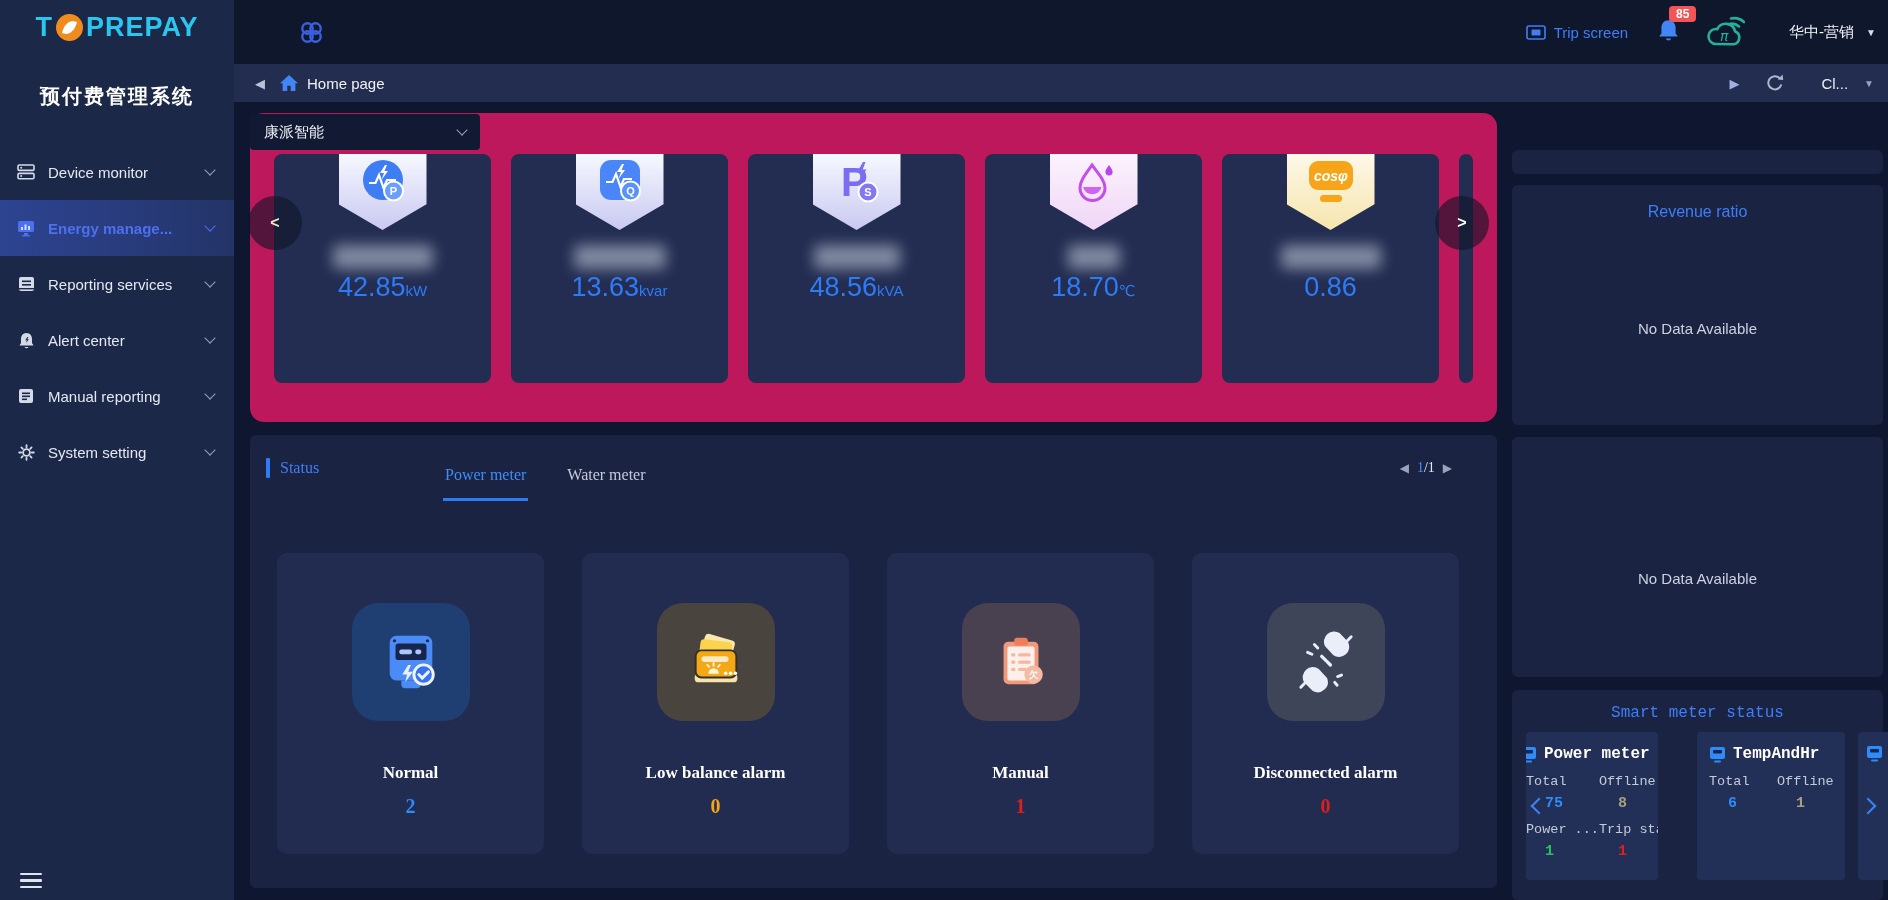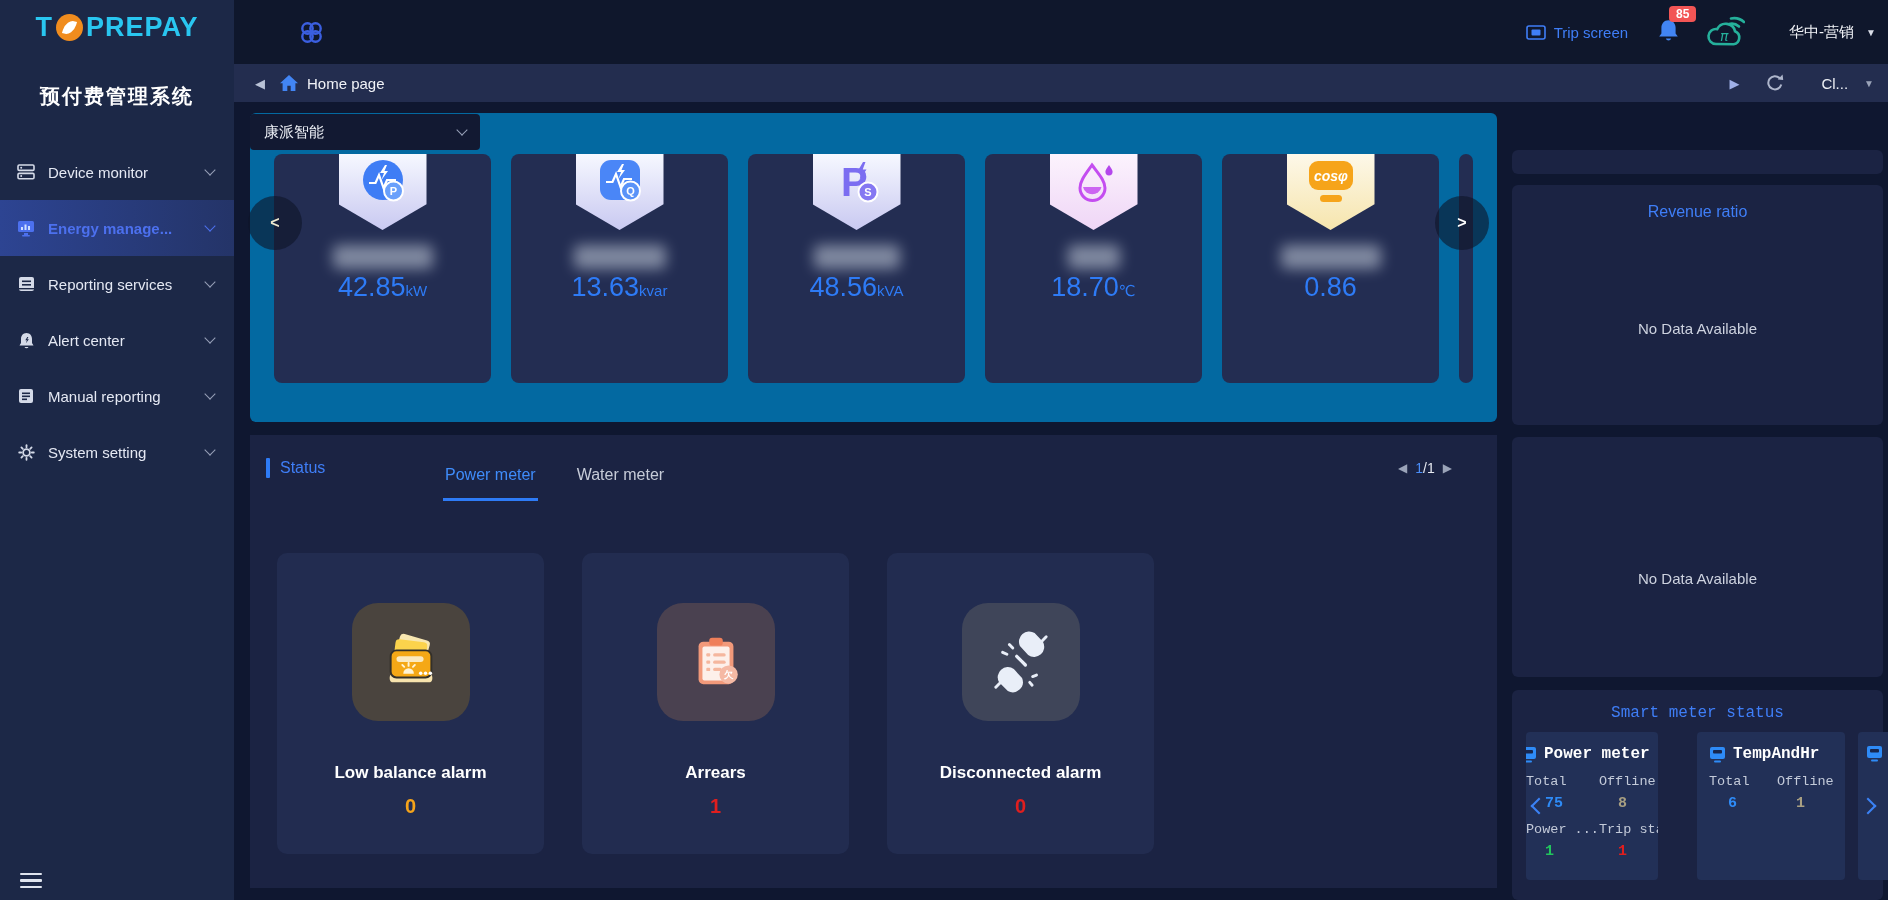--- a/index.html
+++ b/index.html
@@ -46,21 +46,21 @@
   .crumb .back{margin-left:21px;color:#b9c2d6;font-size:13px;cursor:pointer;}
   .crumb .home{margin-left:14px;display:flex;cursor:pointer;}
   .crumb .title{margin-left:8px;color:#f0f2f7;}
   .crumb-right{margin-left:auto;display:flex;align-items:center;}
   .fwd{color:#9fb0e8;font-size:13px;cursor:pointer;}
   .refresh{margin-left:26px;display:flex;cursor:pointer;}
   .cl{margin-left:36px;color:#eef1f6;cursor:pointer;}
   .crumb-caret{color:#9aa3b8;font-size:10px;margin-left:16px;margin-right:14px;cursor:pointer;}
 
   
-  .metrics{position:absolute;left:250px;top:113px;width:1247px;height:309px;background:#0369a1;border-radius:6px;}
+  .metrics{position:absolute;left:250px;top:113px;width:1247px;height:309px;background:#be185d;border-radius:14px;}
   .org{position:absolute;left:0;top:1px;width:230px;height:36px;background:#121932;border-radius:4px;
        display:flex;align-items:center;padding:0 14px;box-sizing:border-box;cursor:pointer;z-index:2;}
   .org-label{color:#eef1f7;font-size:15px;flex:1;}
   .tiles{position:absolute;left:24px;top:41px;right:24px;display:flex;gap:20px;}
   .tile{width:217px;height:229px;background:#232d52;border-radius:8px;position:relative;flex:none;}
   .tile-sliver{flex:1;min-width:0;width:auto;}
   .shield{position:absolute;left:50%;transform:translateX(-50%);top:0;width:88px;height:76px;
           clip-path:polygon(0 0,100% 0,100% 66%,50% 100%,0 66%);
           display:flex;justify-content:center;padding-top:5px;box-sizing:border-box;}
   .sh-a{background:linear-gradient(180deg,#f6f8ff,#c9c9f1);}
@@ -70,21 +70,21 @@
            background:#97a0b4;filter:blur(7px);opacity:.8;}
   .val{position:absolute;top:118px;width:100%;text-align:center;color:#2e7bf6;font-size:27px;}
   .val .unit{font-size:15px;}
   .cnav{position:absolute;width:54px;height:54px;border-radius:50%;background:rgba(14,20,40,.6);
         color:#efe9cf;display:flex;align-items:center;justify-content:center;font-size:16px;
         top:83px;cursor:pointer;z-index:3;font-weight:bold;}
   .cnav.prev{left:-2px;}
   .cnav.next{right:8px;color:#ffffff;}
 
   
-  .status{position:absolute;left:250px;top:435px;width:1247px;height:453px;background:#1b2343;border-radius:0;}
+  .status{position:absolute;left:250px;top:435px;width:1247px;height:453px;background:#1b2343;border-radius:6px;font-family:Liberation Serif, serif;}
   .st-head{position:relative;height:66px;display:flex;align-items:center;}
   .st-bar{width:4px;height:20px;background:#2e7bf6;margin-left:16px;border-radius:1px;}
   .st-title{color:#3f7ef7;font-size:16px;margin-left:10px;}
   .tabs{position:absolute;left:193px;top:0;height:100%;display:flex;align-items:flex-end;gap:37px;}
   .tab{font-size:16px;color:#c6cbd8;cursor:pointer;padding:14px 2px 14px;border-bottom:3px solid transparent;}
   .tab.active{color:#3f8cfa;border-bottom:3px solid #2e7bf6;}
   .pager{position:absolute;right:45px;top:0;height:100%;display:flex;align-items:center;gap:8px;font-size:14px;}
   .pg-arrow{color:#9aa3b8;font-size:12px;cursor:pointer;}
   .pg-cur{color:#4a8df8;}
   .pg-rest{color:#e6e9f1;}
@@ -372,20 +372,38 @@
       </div>
       <div class="pager">
         <span class="pg-arrow">◀</span>
         <span><span class="pg-cur">1</span><span class="pg-rest">/1</span></span>
         <span class="pg-arrow">▶</span>
       </div>
     </div>
 
     <div class="st-tiles">
 
+      <div class="stile">
+        <div class="sicon ic1">
+          <svg width="62" height="62" viewBox="0 0 64 64">
+              <rect x="10" y="5" width="44" height="46" rx="7" fill="#4b8bf8"></rect>
+              <circle cx="15" cy="10" r="1.6" fill="#17264e"></circle>
+              <circle cx="49" cy="10" r="1.6" fill="#17264e"></circle>
+              <rect x="16" y="13" width="32" height="17" rx="3" fill="#17264e"></rect>
+              <rect x="20" y="19" width="13" height="5" rx="2" fill="#aec6fb"></rect>
+              <rect x="36.5" y="19" width="6" height="5" rx="2" fill="#aec6fb"></rect>
+              <path d="M22 51 h20 v4 a4 4 0 0 1 -4 4 h-12 a4 4 0 0 1 -4 -4 z" fill="#4b8bf8"></path>
+              <path d="M29 35 l-6 10 h5 l-2 8 8 -11 h-5 l3 -7 z" fill="#e8f0ff"></path>
+              <circle cx="45" cy="45" r="10" fill="#3672f0" stroke="#eef4ff" stroke-width="3"></circle>
+              <path d="M40 45 l3.6 3.6 6.4 -6.4" stroke="#eef4ff" stroke-width="3" fill="none" stroke-linecap="round"></path>
+            </svg>
+        </div>
+        <div class="slabel">Normal</div>
+        <div class="scount" style="color: rgb(46, 139, 247);">2</div>
+      </div>
 
       <div class="stile">
         <div class="sicon ic2">
           <svg width="62" height="62" viewBox="0 0 64 64">
               <rect x="18" y="6" width="32" height="22" rx="4" fill="#f8e7b0" transform="rotate(16 34 17)"></rect>
               <rect x="15" y="10" width="33" height="22" rx="4" fill="#fbd34c" transform="rotate(7 31 21)"></rect>
               <rect x="10" y="44" width="44" height="9" rx="4" fill="#f7e3ad"></rect>
               <rect x="11" y="20" width="42" height="28" rx="6" fill="#f5a816" stroke="#33302a" stroke-width="2"></rect>
               <rect x="17" y="26" width="28" height="6" rx="3" fill="#fbe9bf"></rect>
               <path d="M24 44 a5.5 5.5 0 0 1 11 0 z" fill="#fff4d6"></path>
@@ -414,21 +432,21 @@
                 <rect x="29" y="23" width="13" height="3.4" rx="1.7"></rect>
                 <rect x="22" y="30.5" width="4" height="3.4" rx="1"></rect>
                 <rect x="29" y="30.5" width="13" height="3.4" rx="1.7"></rect>
                 <rect x="22" y="38" width="4" height="3.4" rx="1"></rect>
                 <rect x="29" y="38" width="9" height="3.4" rx="1.7"></rect>
               </g>
               <circle cx="45" cy="45" r="9.5" fill="#f5b9a4"></circle>
               <text x="45" y="49" font-size="10" fill="#fff" text-anchor="middle" font-weight="bold">欠</text>
             </svg>
         </div>
-        <div class="slabel">Arrears</div>
+        <div class="slabel">Manual</div>
         <div class="scount" style="color: rgb(224, 30, 30);">1</div>
       </div>
 
       <div class="stile">
         <div class="sicon ic4">
           <svg width="62" height="62" viewBox="0 0 64 64">
               <g fill="#e9eef8">
                 <path d="M31 16 L40 25 a10.5 10.5 0 0 0 14.5 -14.5 L45.5 2 A10.5 10.5 0 0 0 31 16 z" transform="rotate(3 43 13)"></path>
                 <path d="M33 48 L24 39 a10.5 10.5 0 0 0 -14.5 14.5 L19 62 A10.5 10.5 0 0 0 33 48 z" transform="rotate(3 21 50)"></path>
                 <rect x="25" y="26" width="9" height="3.4" rx="1.7" transform="rotate(45 29 28)"></rect>

